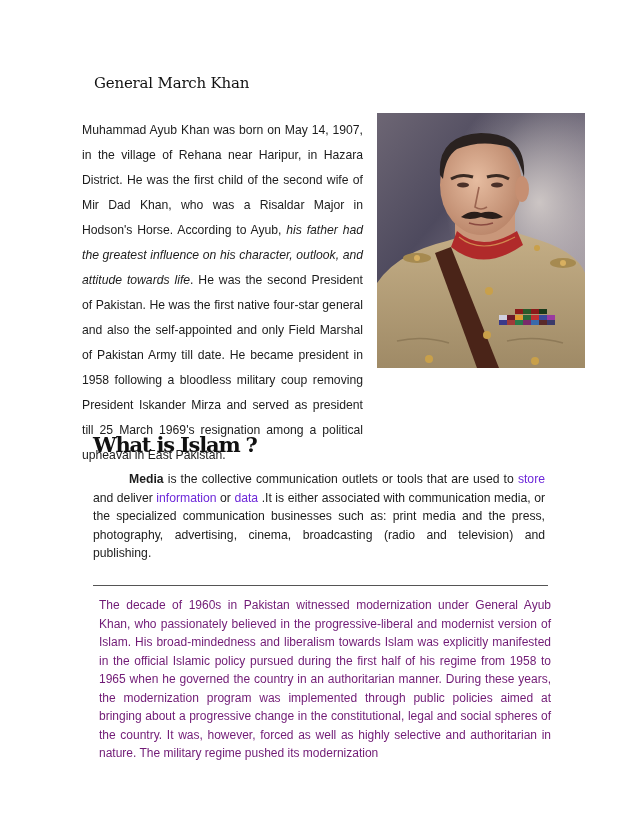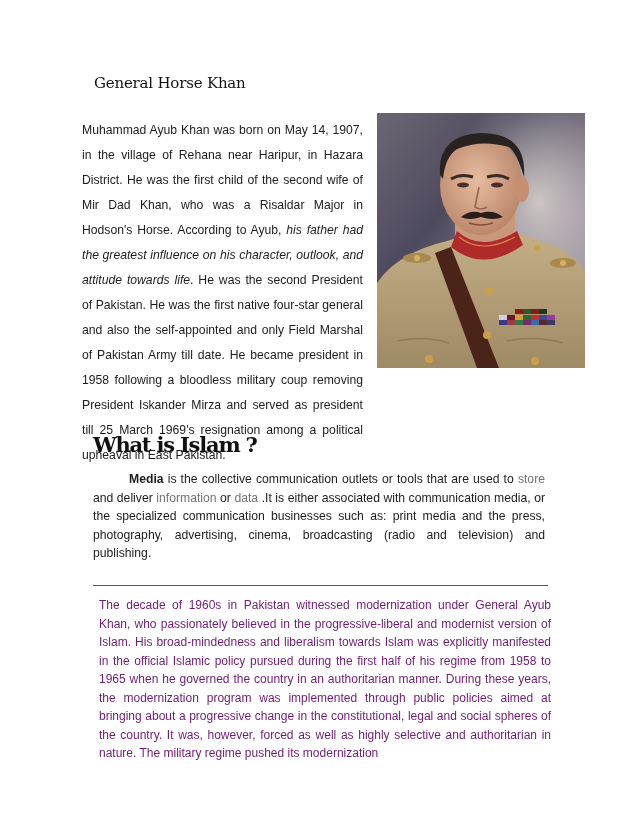--- a/index.html
+++ b/index.html
@@ -66,21 +66,21 @@
       font-size: 12.2px;
       line-height: 18.6px;
       text-align: justify;
       color: #1c1c1c;
     }
     .media-text b {
       font-weight: bold;
       margin-left: 36px;
     }
     .media-text .link {
-      color: #737373;
+      color: #6d28d9;
     }
     .divider {
       position: absolute;
       left: 93px;
       top: 585px;
       width: 455px;
       height: 1px;
       background: #555;
     }
     .modern-text {
@@ -92,21 +92,21 @@
       line-height: 18.5px;
       text-align: justify;
       color: #701a75;
     }
   </style>
 </head>
 <body>
 
 <div>
 
-  <div class="bio-title">General Horse Khan</div>
+  <div class="bio-title">General March Khan</div>
 
   <p class="bio-text" style="margin:0;"><span>Muhammad Ayub Khan was born on May 14, 1907, in the village of Rehana near Haripur, in Hazara District. He was the first child of the second wife of Mir Dad Khan, who was a Risaldar Major in Hodson's Horse. According to Ayub, </span><em>his father had the greatest influence on his character, outlook, and attitude towards life</em><span>. He was the second President of Pakistan. He was the first native four-star general and also the self-appointed and only Field Marshal of Pakistan Army till date. He became president in 1958 following a bloodless military coup removing President Iskander Mirza and served as president till 25 March 1969's resignation among a political upheaval in East Pakistan.</span></p>
 
   <div class="portrait" aria-label="Painted portrait of General Ayub Khan in khaki military uniform with red collar tabs, leather cross strap and medal ribbons">
     <svg width="208" height="255" viewBox="0 0 208 255" xmlns="http://www.w3.org/2000/svg">
       <defs>
         <linearGradient id="bg" x1="0" y1="0" x2="1" y2="1">
           <stop offset="0" stop-color="#6d6674"></stop>
           <stop offset="0.35" stop-color="#4e4a5e"></stop>
           <stop offset="0.7" stop-color="#8a8290"></stop>

